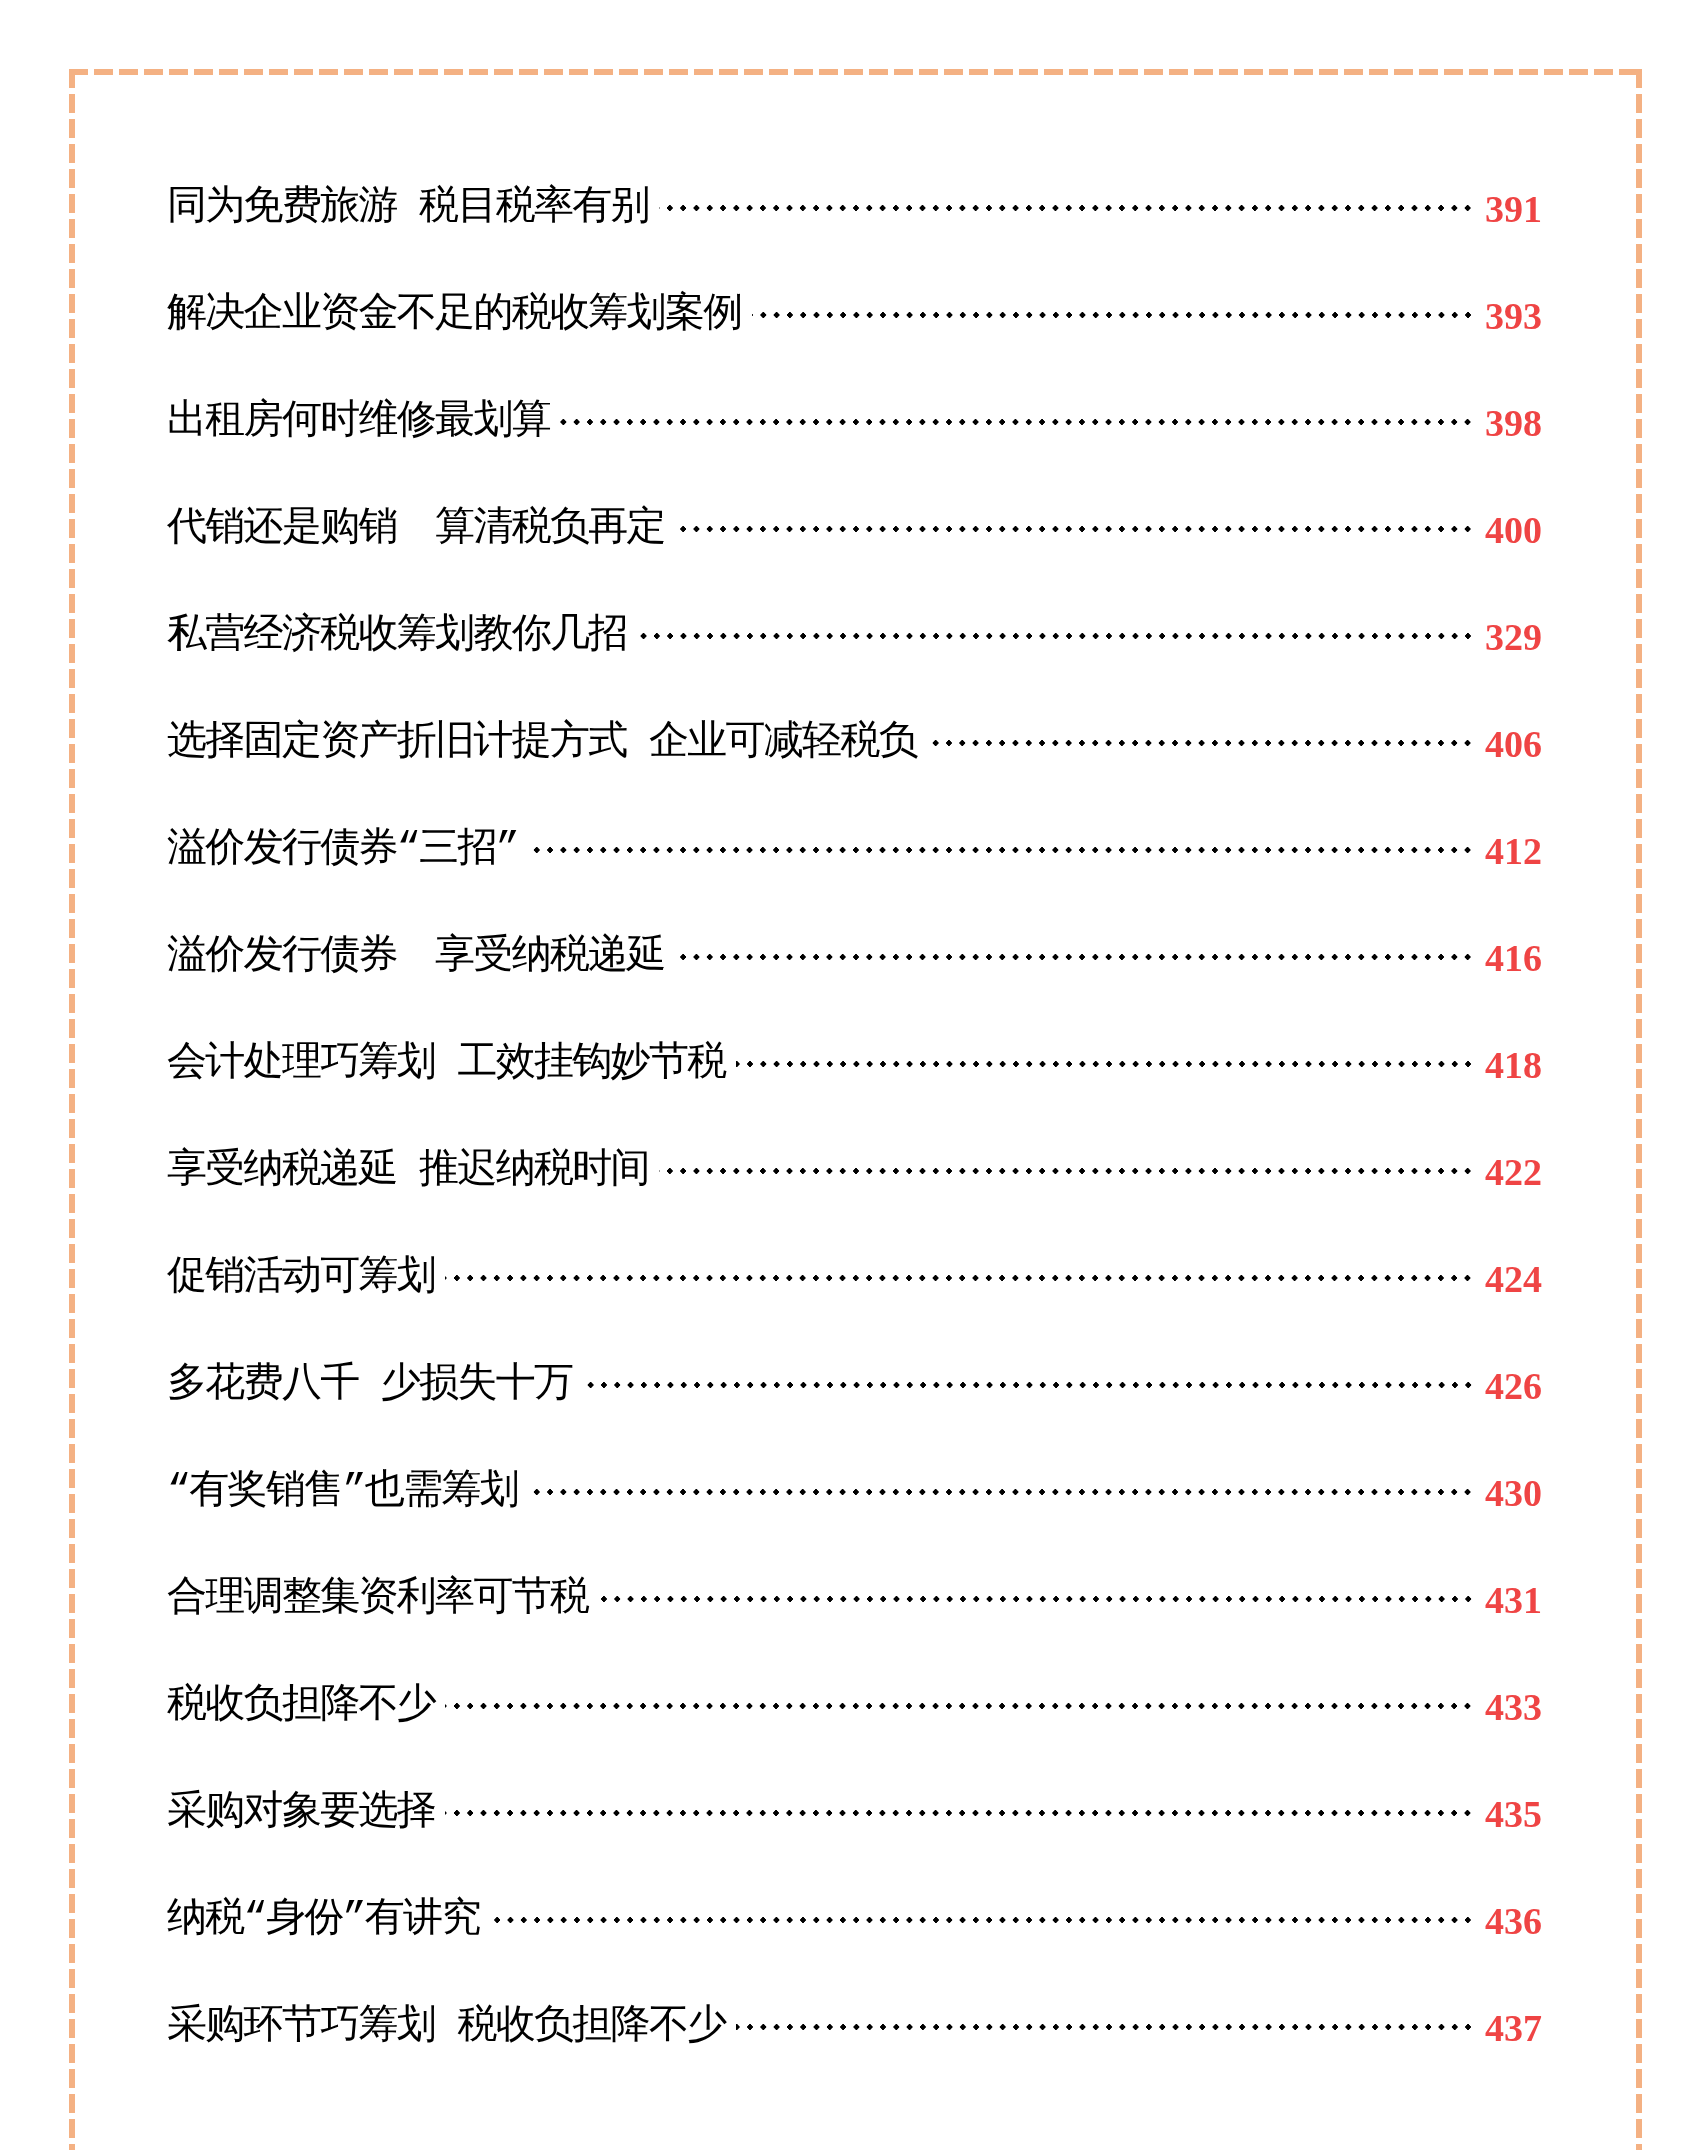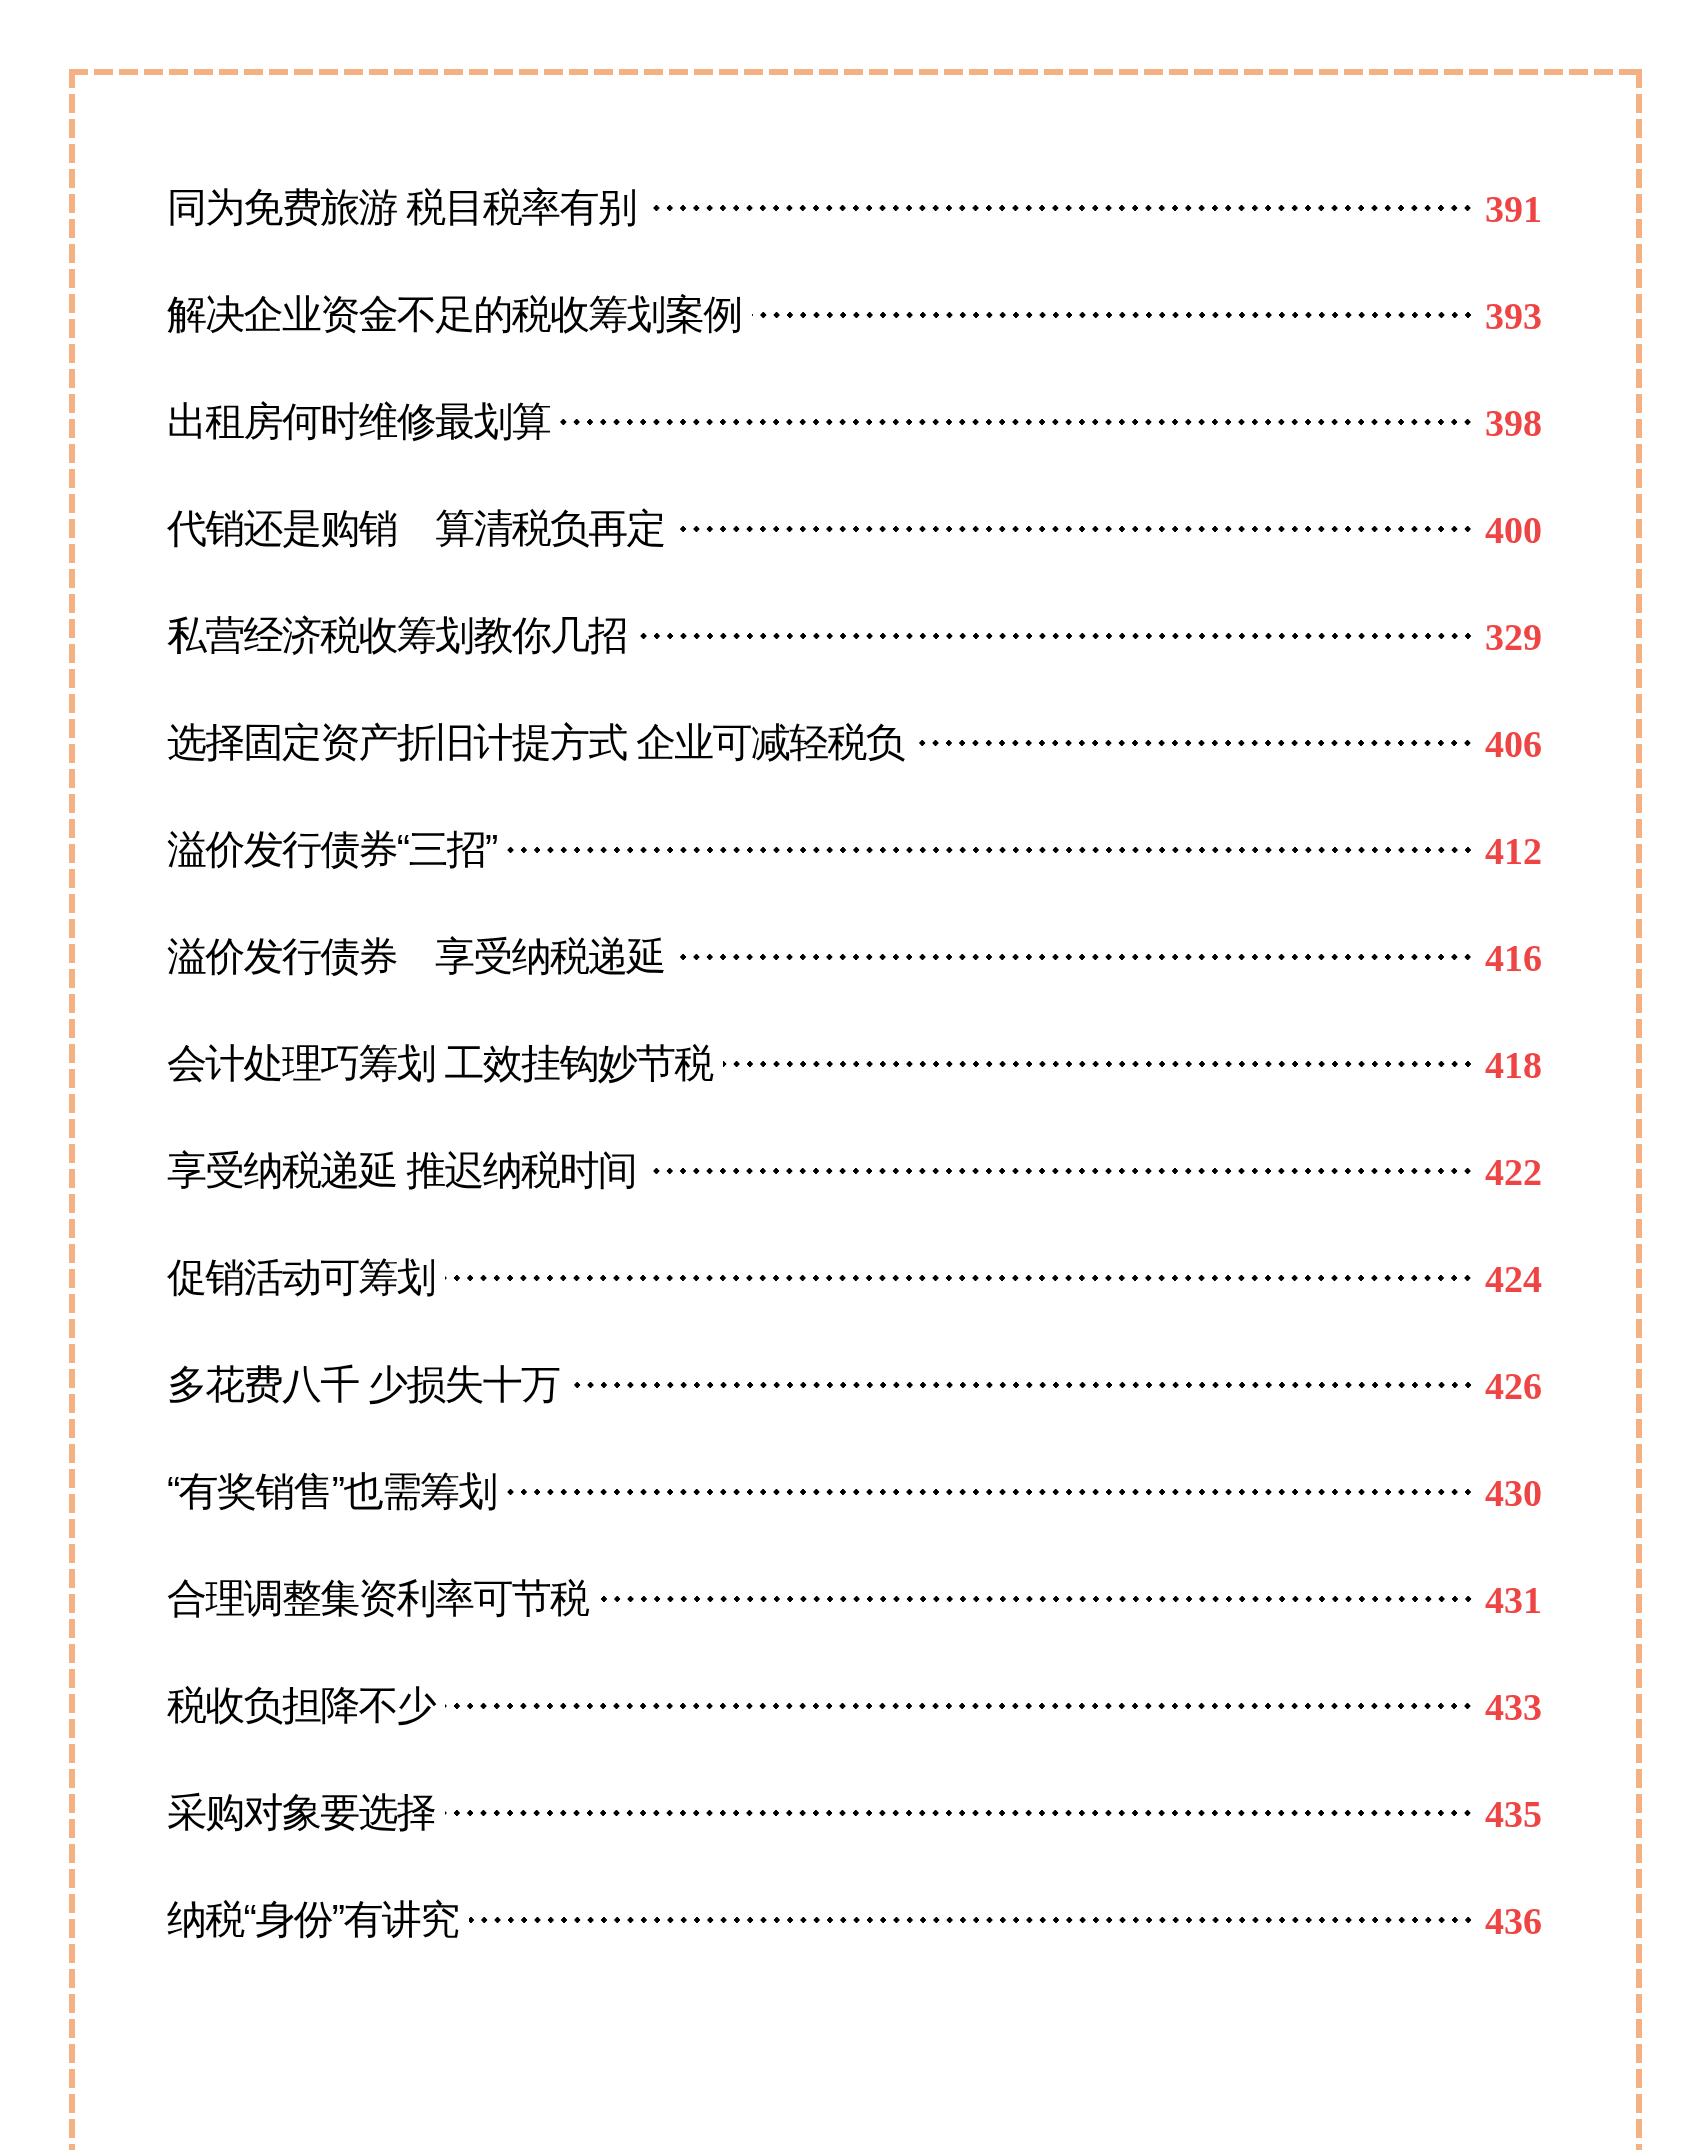--- a/index.html
+++ b/index.html
@@ -40,21 +40,21 @@
     }
     .toc-entry {
       display: flex;
       align-items: center;
       height: 43px;
       margin-bottom: 64px;
       white-space: nowrap;
     }
     .toc-title {
       flex: 0 0 auto;
-      font-family: Liberation Sans, sans-serif;
+      font-family: Liberation Mono, monospace;
       font-size: 40px;
       line-height: 43px;
       color: #000000;
       transform-origin: left center;
       letter-spacing: -1.7px;
     }
     .toc-leader {
       flex: 1 1 auto;
       height: 6px;
       margin: 0 9.5px 0 10.3px;
@@ -163,14 +163,19 @@
   <li class="toc-entry">
     <span class="toc-title">采购对象要选择</span>
     <span class="toc-leader"></span>
     <span class="toc-page">435</span>
   </li>
   <li class="toc-entry">
     <span class="toc-title">纳税“身份”有讲究</span>
     <span class="toc-leader"></span>
     <span class="toc-page">436</span>
   </li>
+  <li class="toc-entry">
+    <span class="toc-title">采购环节巧筹划 税收负担降不少</span>
+    <span class="toc-leader"></span>
+    <span class="toc-page">437</span>
+  </li>
 </ul>
 
 
 </body></html>

